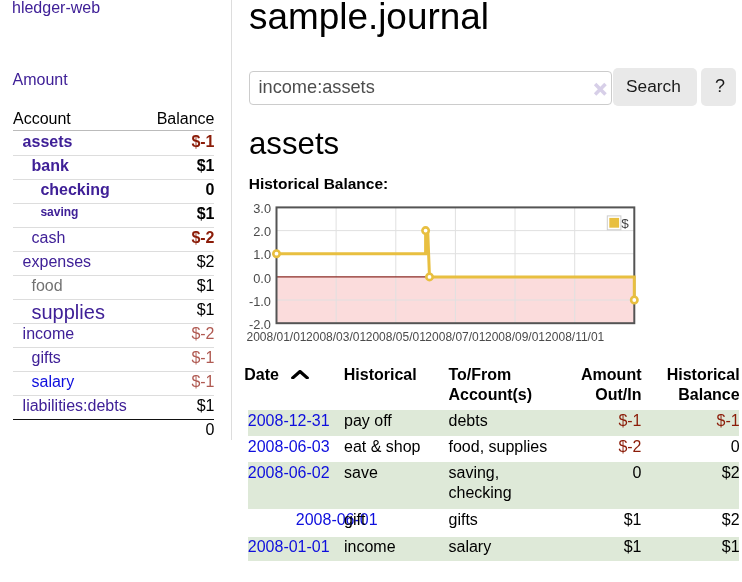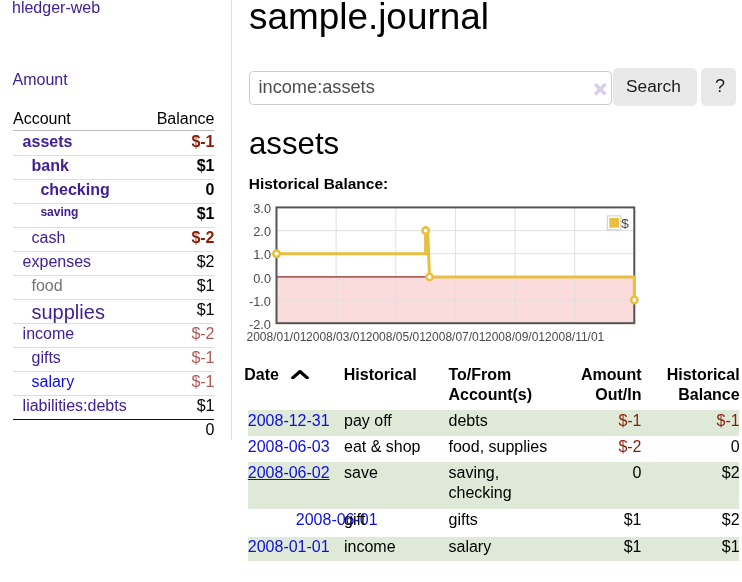--- a/index.html
+++ b/index.html
@@ -111,21 +111,21 @@
 <div style="position:absolute;left:247.8px;top:412.9px;font-size:16px;line-height:1;color:#0e0edd;white-space:nowrap;">2008-12-31</div>
 <div style="position:absolute;left:344.0px;top:412.9px;font-size:16px;line-height:1;color:#000;white-space:nowrap;">pay off</div>
 <div style="position:absolute;left:448.5px;top:412.9px;font-size:16px;line-height:1;color:#000;white-space:nowrap;">debts</div>
 <div style="position:absolute;right:100.5px;top:412.9px;font-size:16px;line-height:1;color:#8b1c08;text-align:right;white-space:nowrap;">$-1</div>
 <div style="position:absolute;right:2.4px;top:412.9px;font-size:16px;line-height:1;color:#8b1c08;text-align:right;white-space:nowrap;">$-1</div>
 <div style="position:absolute;left:247.8px;top:438.8px;font-size:16px;line-height:1;color:#0e0edd;white-space:nowrap;">2008-06-03</div>
 <div style="position:absolute;left:344.0px;top:438.8px;font-size:16px;line-height:1;color:#000;white-space:nowrap;">eat &amp; shop</div>
 <div style="position:absolute;left:448.5px;top:438.8px;font-size:16px;line-height:1;color:#000;white-space:nowrap;">food, supplies</div>
 <div style="position:absolute;right:100.5px;top:438.8px;font-size:16px;line-height:1;color:#8b1c08;text-align:right;white-space:nowrap;">$-2</div>
 <div style="position:absolute;right:2.4px;top:438.8px;font-size:16px;line-height:1;color:#000;text-align:right;white-space:nowrap;">0</div>
-<div style="position:absolute;left:247.8px;top:464.8px;font-size:16px;line-height:1;color:#0e0edd;white-space:nowrap;text-decoration:underline;">2008-06-02</div>
+<div style="position:absolute;left:247.8px;top:464.8px;font-size:16px;line-height:1;color:#0e0edd;white-space:nowrap;">2008-06-02</div>
 <div style="position:absolute;left:344.0px;top:464.8px;font-size:16px;line-height:1;color:#000;white-space:nowrap;">save</div>
 <div style="position:absolute;left:448.5px;top:464.8px;font-size:16px;line-height:1;color:#000;white-space:nowrap;">saving,</div>
 <div style="position:absolute;left:448.5px;top:485.3px;font-size:16px;line-height:1;color:#000;white-space:nowrap;">checking</div>
 <div style="position:absolute;right:100.5px;top:464.8px;font-size:16px;line-height:1;color:#000;text-align:right;white-space:nowrap;">0</div>
 <div style="position:absolute;right:2.4px;top:464.8px;font-size:16px;line-height:1;color:#000;text-align:right;white-space:nowrap;">$2</div>
 <div style="position:absolute;left:247.8px;top:512.3px;font-size:16px;line-height:1;color:#0e0edd;white-space:nowrap;margin-left:48px;">2008-06-01</div>
 <div style="position:absolute;left:344.0px;top:512.3px;font-size:16px;line-height:1;color:#000;white-space:nowrap;">gift</div>
 <div style="position:absolute;left:448.5px;top:512.3px;font-size:16px;line-height:1;color:#000;white-space:nowrap;">gifts</div>
 <div style="position:absolute;right:100.5px;top:512.3px;font-size:16px;line-height:1;color:#000;text-align:right;white-space:nowrap;">$1</div>
 <div style="position:absolute;right:2.4px;top:512.3px;font-size:16px;line-height:1;color:#000;text-align:right;white-space:nowrap;">$2</div>

